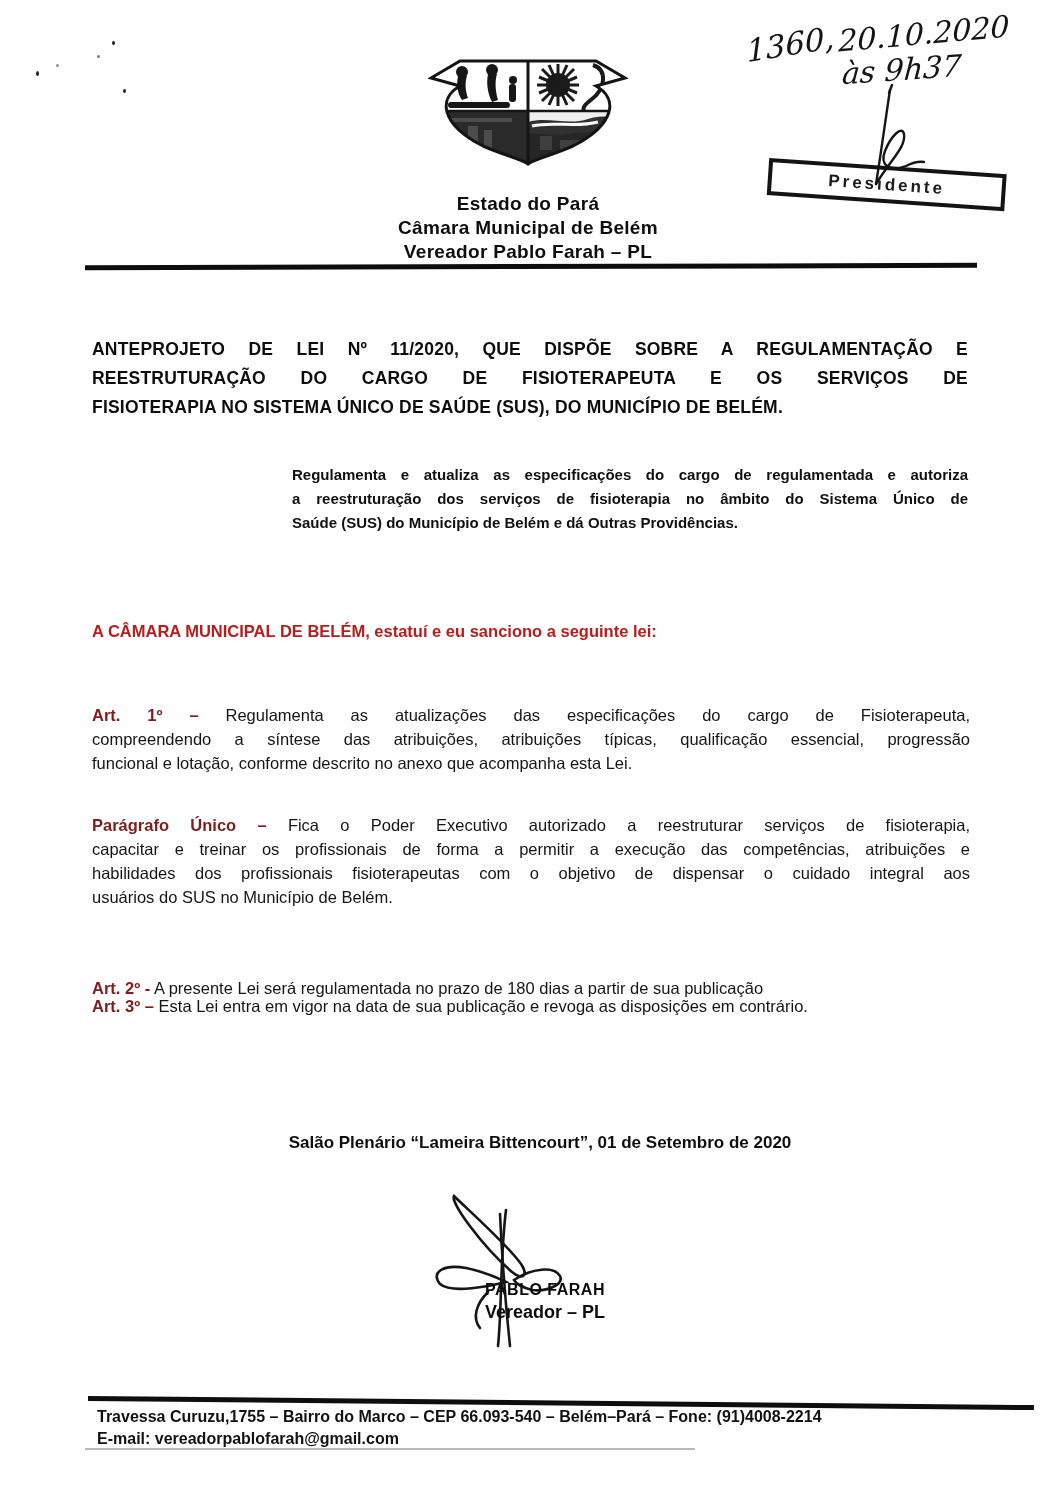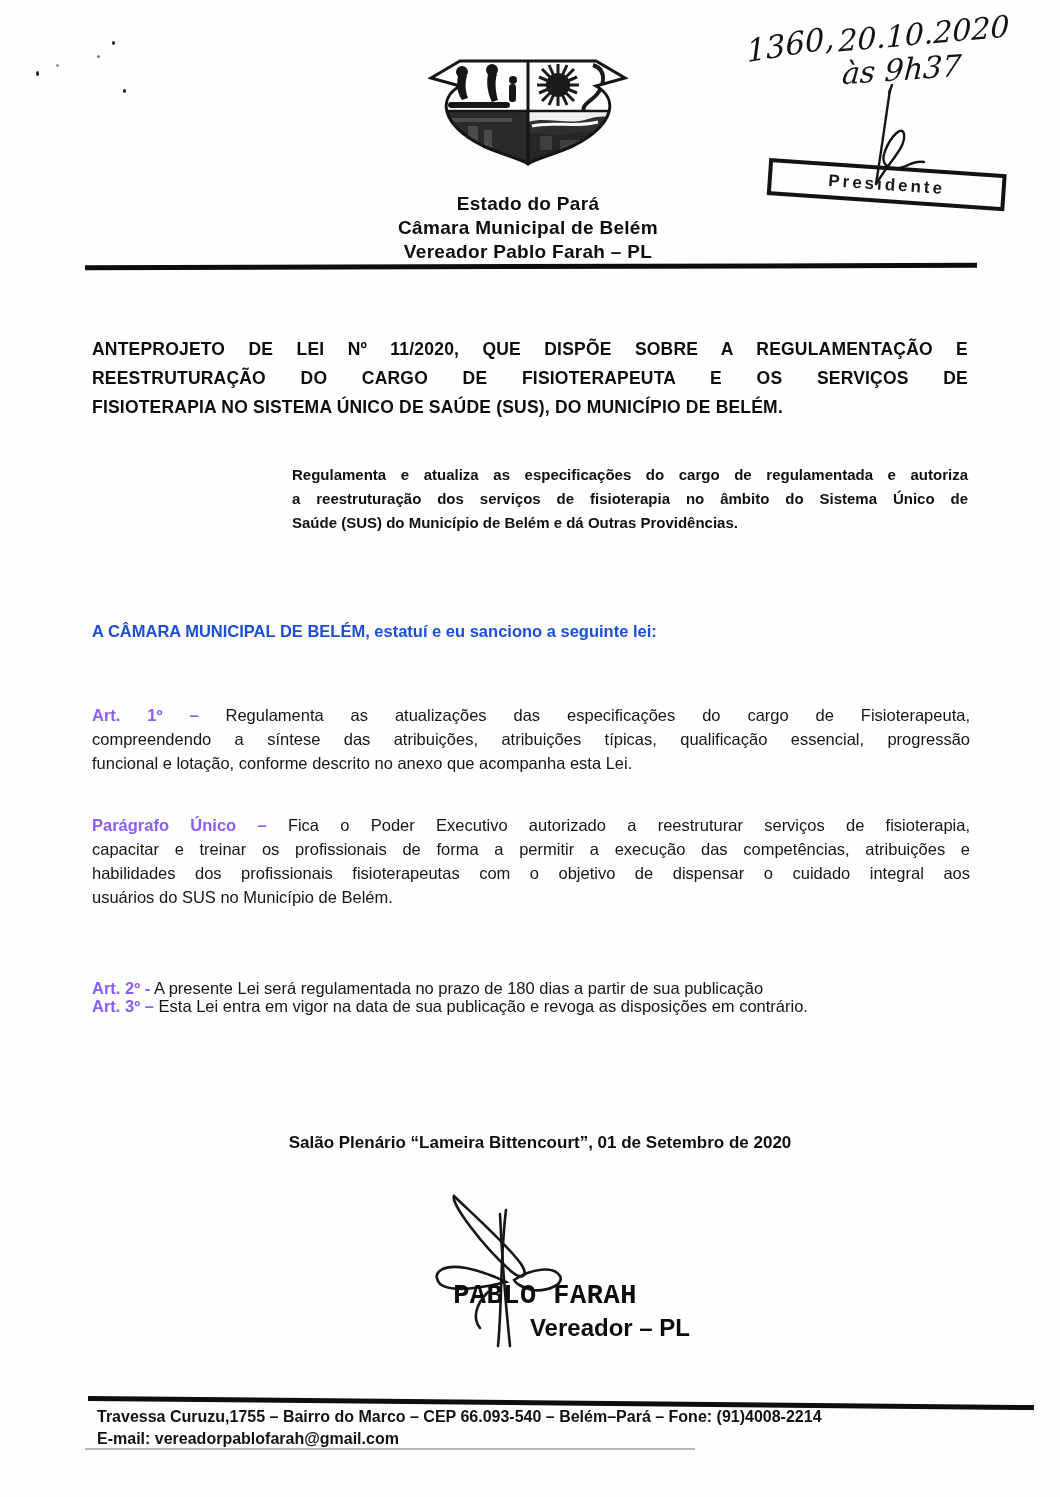--- a/index.html
+++ b/index.html
@@ -64,42 +64,42 @@
   .lline { text-align:left; }
 
   .ementa-block {
     position:absolute; left:292px; top:463px; width:676px;
     font-weight:bold; font-size:15px; line-height:24px;
     color:#101010;
   }
 
   .preamble {
     position:absolute; left:92px; top:622px; width:880px;
-    font-weight:bold; font-size:16.5px; color:#1d4ed8;
+    font-weight:bold; font-size:16.5px; color:#b91c1c;
   }
 
   .article { position:absolute; left:92px; width:878px; font-size:16.5px; line-height:24px; color:#151515; }
-  .article .b { font-weight:bold; color:#8b5cf6; }
+  .article .b { font-weight:bold; color:#7f1d1d; }
   .art-1 { top:703px; }
   .art-pu { top:813px; }
   .art-2 { top:948px;margin-top:28px; }
   .art-3 { top:994px; }
 
   .dateline {
     position:absolute; left:0; right:0; top:1133px;
     text-align:center; font-weight:bold; font-size:17px; color:#0f0f0f;padding-left:20px;
   }
 
   .main-sig { position:absolute; left:432px; top:1188px; }
   .sig-block {
     position:absolute; left:400px; top:1281px; width:290px;
     text-align:center; color:#0d0d0d;
   }
-  .sig-name { font-weight:bold; font-size:27px; letter-spacing:0.5px;font-family:Liberation Mono, monospace; }
-  .sig-role { font-weight:bold; font-size:24px; margin-top:3px;text-align:right; }
+  .sig-name { font-weight:bold; font-size:16px; letter-spacing:0.5px; }
+  .sig-role { font-weight:bold; font-size:18px; margin-top:3px; }
 
   .rule-footer {
     position:absolute; left:88px; top:1396px; width:946px; height:5px;
     background:#0e0e0e; transform:rotate(0.55deg); transform-origin:left center;
   }
   .footer-text {
     position:absolute; left:97px; top:1406px; width:900px;
     font-weight:bold; font-size:16px; line-height:22px; color:#111;
   }
   .rule-footer-faint {

